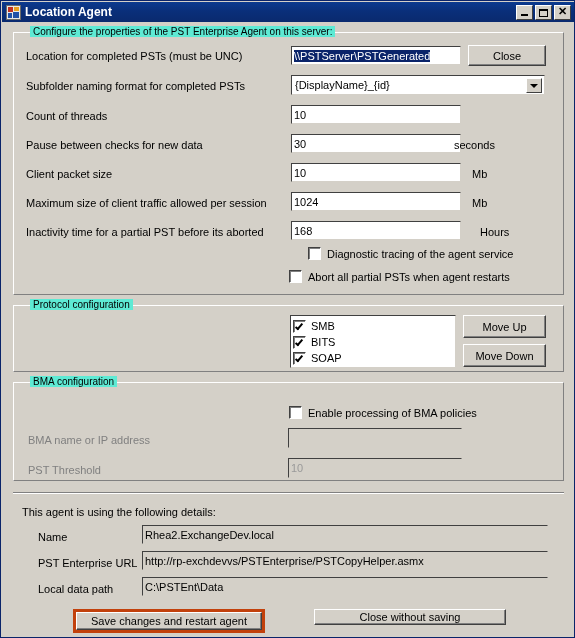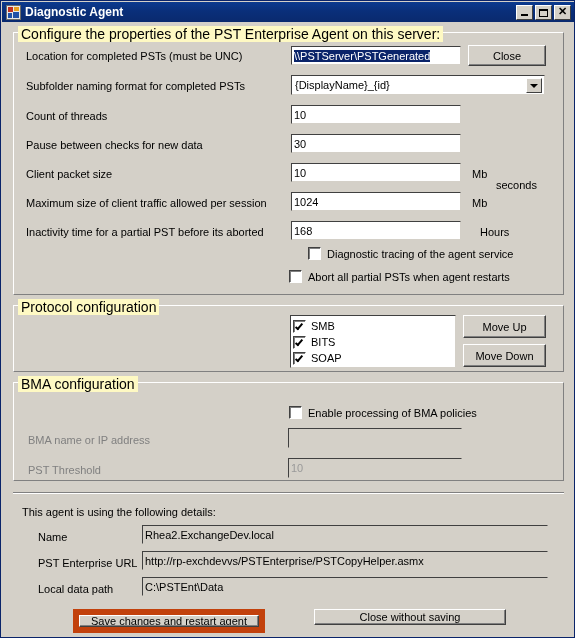--- a/index.html
+++ b/index.html
@@ -121,24 +121,24 @@
     border: 1px solid #808080;
     border-top-color: #ffffff;
     border-left-color: #ffffff;
     margin: -1px;
     box-sizing: border-box;
     pointer-events: none;
   }
   .gb-legend {
     position: absolute;
     top: -7px;
-    left: 4px;
-    background: #fef9c3;
+    left: 16px;
+    background: #5eead4;
     padding: 0 3px;
-    font-size: 14px;
+    font-size: 10px;
     color: #000;
     white-space: nowrap;
     font-family: "Liberation Sans", sans-serif;
   }
   
   .lbl {
     position: absolute;
     font-size: 11px;
     color: #000000;
     white-space: nowrap;
@@ -225,21 +225,21 @@
   }
   .btn .btn-face {
     position: absolute;
     left: 0; top: 0; right: 0; bottom: 0;
     border-right: 1px solid #808080;
     border-bottom: 1px solid #808080;
     box-sizing: border-box;
     pointer-events: none;
   }
   .btn.default {
-    border: 6px solid #c2410c;
+    border: 3px solid #c2410c;
   }
   .btn.default .btn-face {
     border: 1px solid #ffffff;
     border-right-color: #404040;
     border-bottom-color: #404040;
   }
   .btn.default .btn-face2 {
     position: absolute;
     left: 1px; top: 1px; right: 1px; bottom: 1px;
     border-right: 1px solid #808080;
@@ -320,21 +320,21 @@
 
 <div id="window">
 
   <div id="titlebar">
     <div id="title-icon">
       <i class="ic-r" style="left:1px; top:1px; width:5px; height:5px;"></i>
       <i class="ic-o" style="left:7px; top:1px; width:5px; height:4px;"></i>
       <i class="ic-b" style="left:1px; top:7px; width:4px; height:5px;"></i>
       <i class="ic-b" style="left:6px; top:6px; width:6px; height:6px;"></i>
     </div>
-    <span class="titlebar-text">Diagnostic Agent</span>
+    <span class="titlebar-text">Location Agent</span>
     <div class="win-buttons">
       <div class="win-btn">
           <span class="glyph-min"></span>
         </div>
       <div class="win-btn">
           <span class="glyph-max"></span>
         </div>
       <div class="win-btn">
           <span class="glyph-close">✕</span>
         </div>
@@ -371,21 +371,21 @@
         </span>
     </div>
 
     <div class="tb" style="left:289px; top:83px; width:170px; height:19px;">
       <span>10</span>
     </div>
 
     <div class="tb" style="left:289px; top:112px; width:170px; height:19px;">
       <span>30</span>
     </div>
-    <span class="lbl" style="left:494px; top:117px;margin-top:40px;">seconds</span>
+    <span class="lbl" style="left:452px; top:117px;">seconds</span>
 
     <div class="tb" style="left:289px; top:141px; width:170px; height:19px;">
       <span>10</span>
     </div>
     <span class="lbl" style="left:470px; top:146px;">Mb</span>
 
     <div class="tb" style="left:289px; top:170px; width:170px; height:19px;">
       <span>1024</span>
     </div>
     <span class="lbl" style="left:470px; top:175px;">Mb</span>

